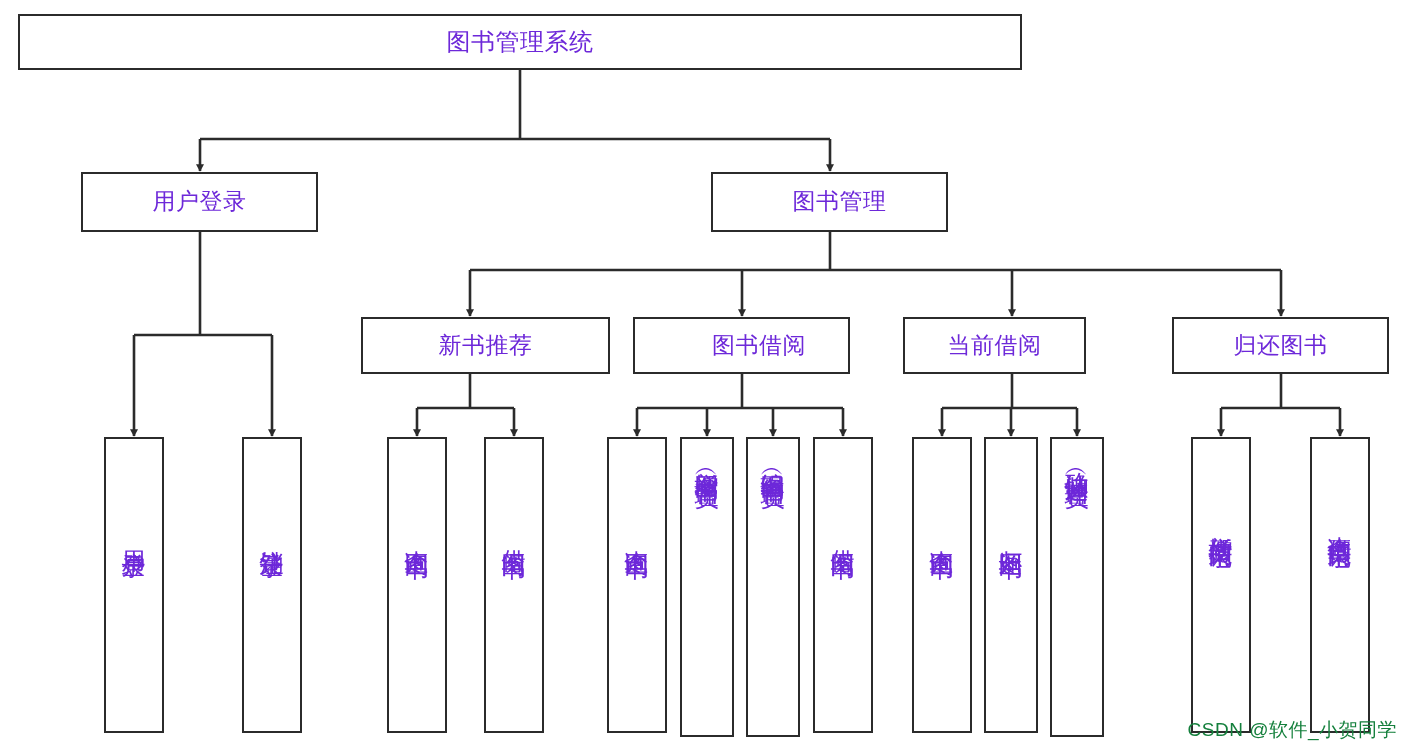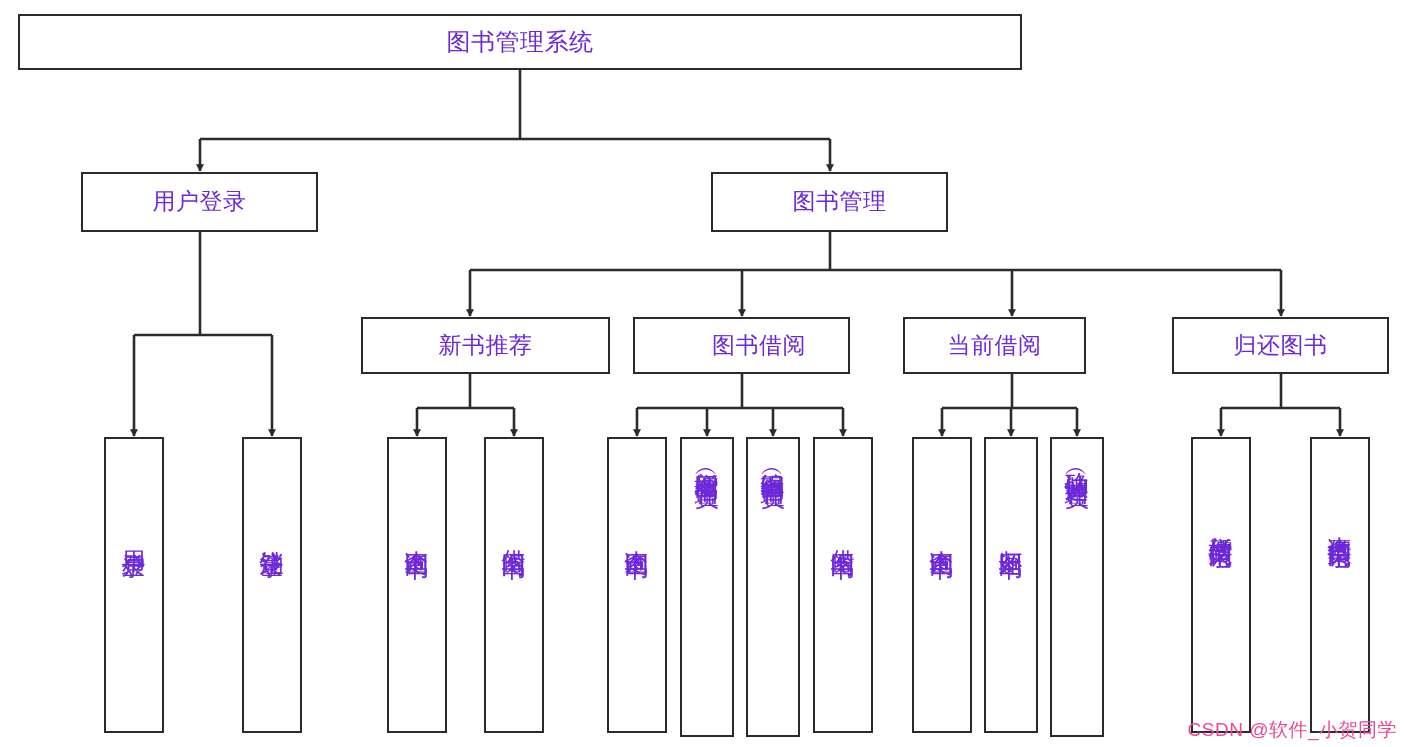--- a/index.html
+++ b/index.html
@@ -70,21 +70,21 @@
     margin-top: 6px;
   }
   .node.vert.short .node-label {
     margin-top: 84px;
   }
   #watermark {
     position: absolute;
     right: 8px;
     bottom: 4px;
     font-size: 19px;
-    color: #ec4899;
+    color: #15803d;
     letter-spacing: 0.5px;
     white-space: nowrap;
   }
 </style>
 </head>
 <body>
 
 <div id="diagram-canvas">
 
   <svg id="edge-layer" viewBox="0 0 1405 747" xmlns="http://www.w3.org/2000/svg">

